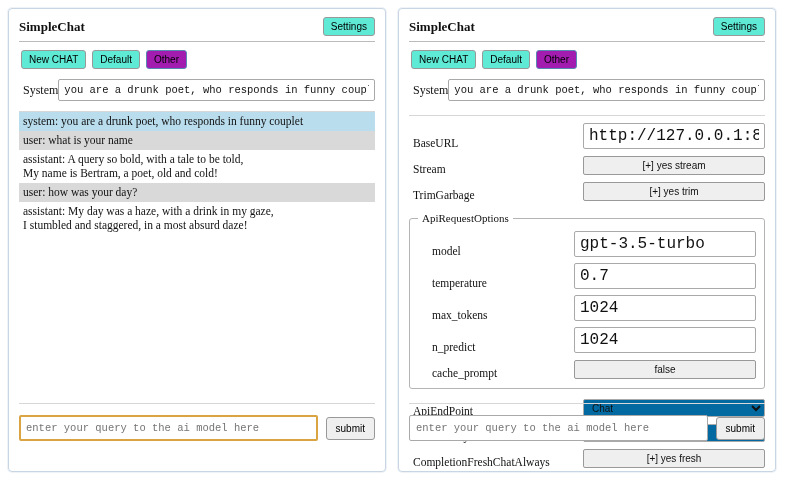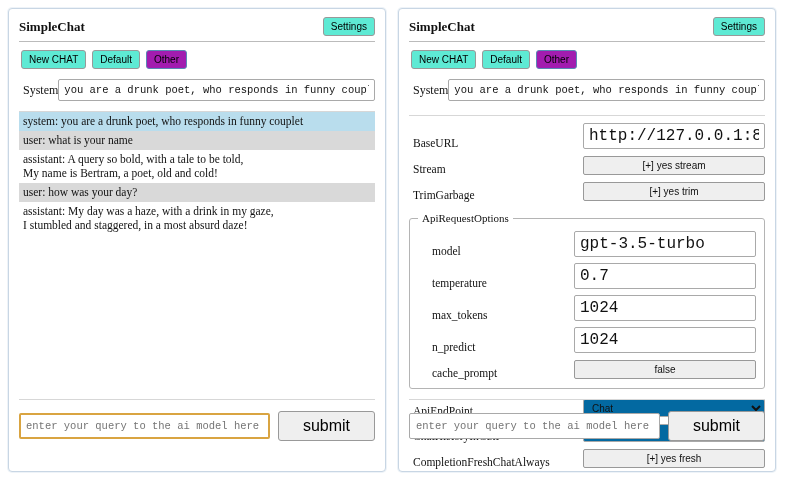--- a/index.html
+++ b/index.html
@@ -129,25 +129,25 @@
     background: #ffffff;
     border: 1px solid #a9a9a9;
     border-radius: 2px;
     padding: 6px 6px;
     box-sizing: border-box;
     outline: none;
   }
   .qinput.focused { border: 2px solid #d9a441; padding: 5px 5px; }
   .submit {
     font-family: "Liberation Sans", sans-serif;
-    font-size: 16px;
+    font-size: 10px;
     background: #efefef;
     border: 1px solid #999999;
     border-radius: 3px;
-    padding: 5px 24px;
+    padding: 5px 9px;
     cursor: pointer;
   }
   
   .settings { margin-top: 4px; }
   .srow {
     display: flex;
     align-items: flex-end;
     padding: 3px 0;
     gap: 16px;
   }

